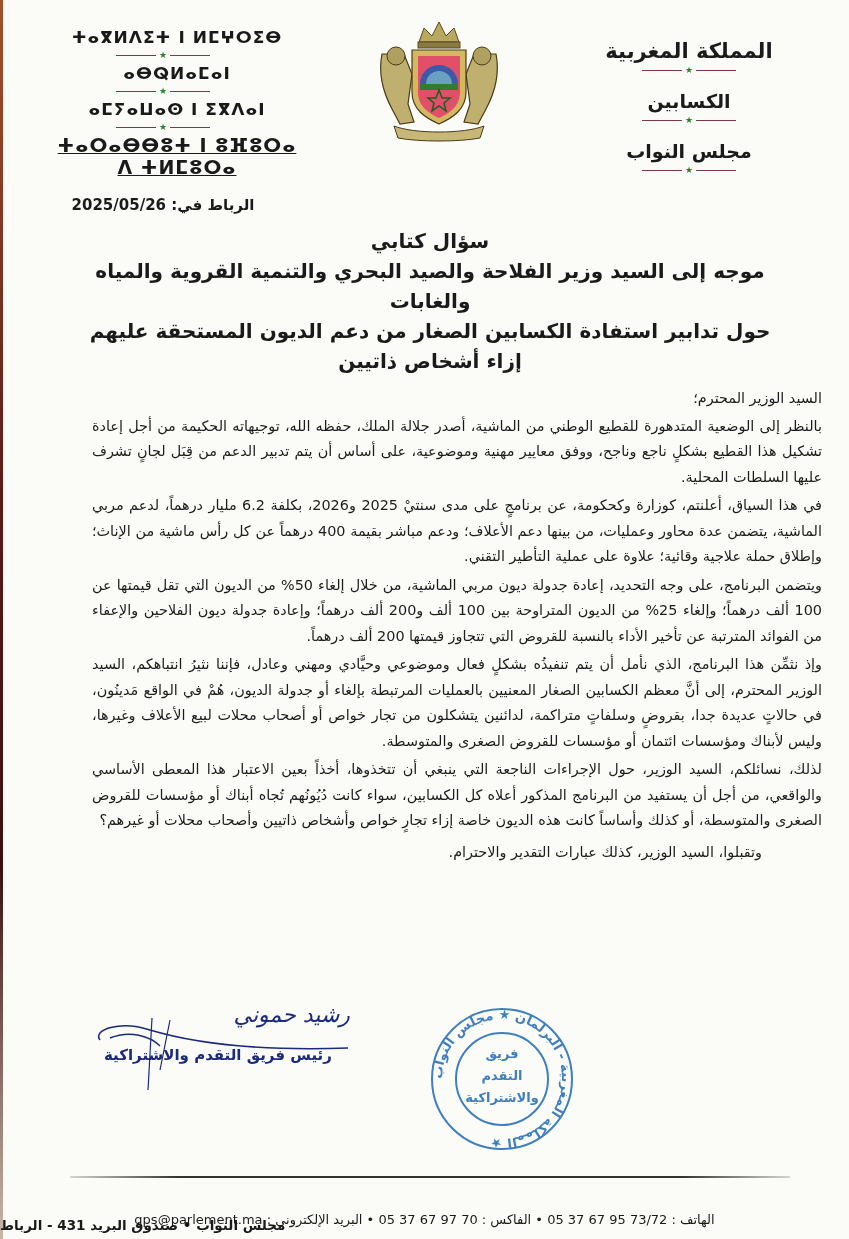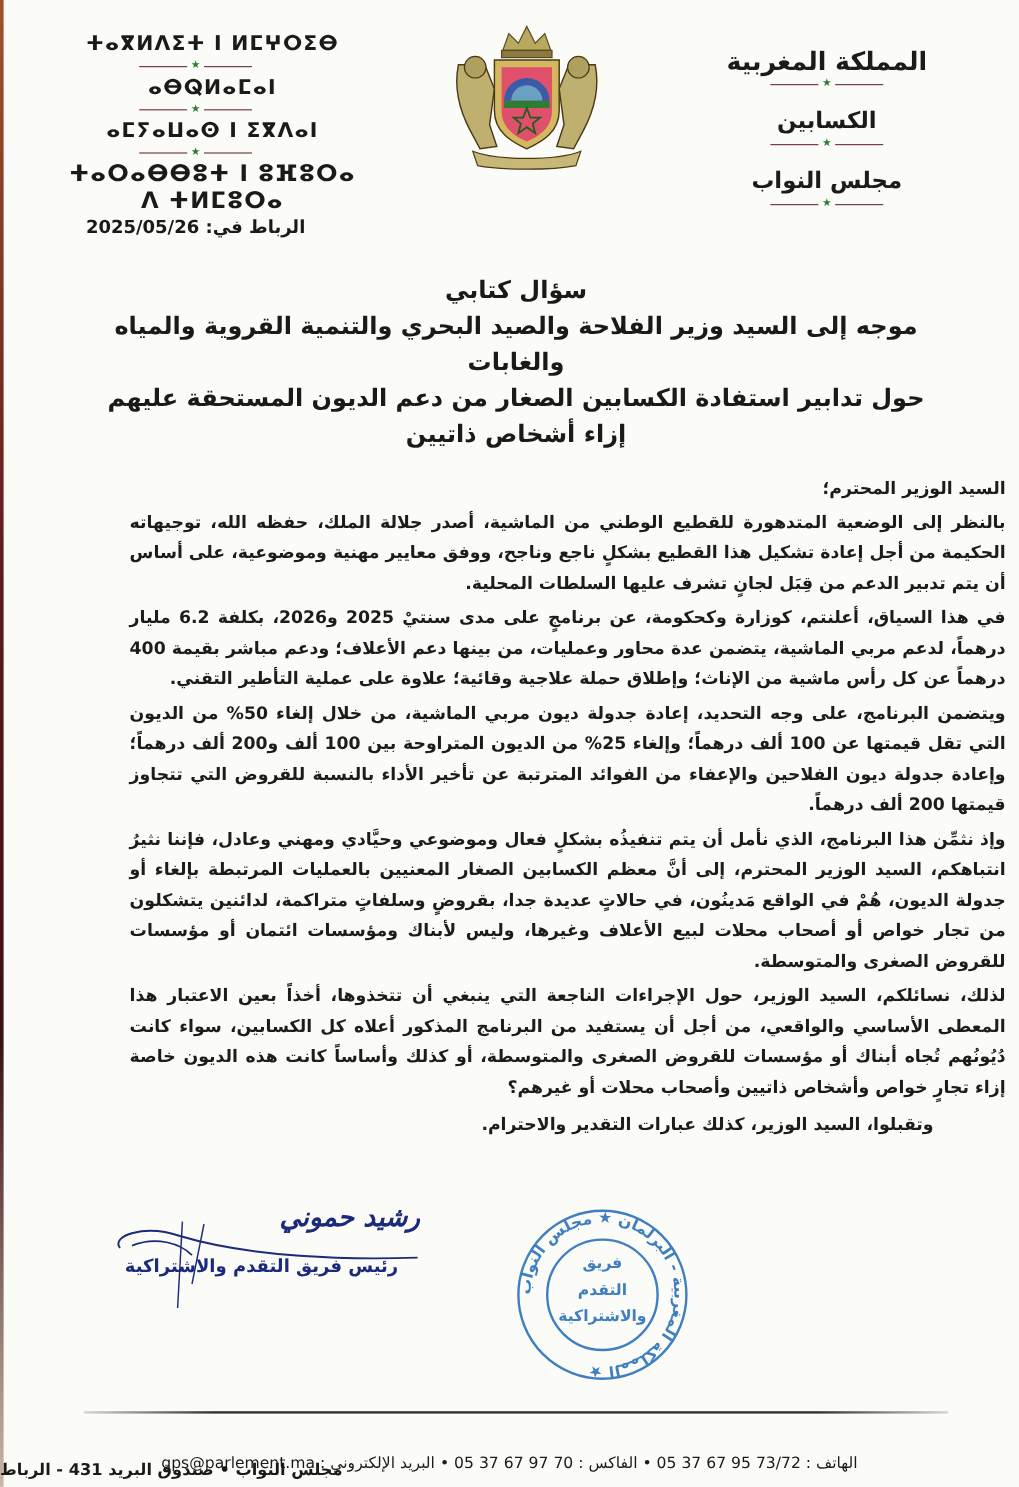--- a/index.html
+++ b/index.html
@@ -11,42 +11,42 @@
   }
   .edge-left { position:absolute; left:0; top:0; width:3px; height:1239px; background:linear-gradient(#a0522d,#5b1a1a 40%,#3a1010 70%,#c8b8a8); }
   .page { position:absolute; left:0; top:0; width:849px; height:1239px; }
 
   
   .hdr-right { position:absolute; right:40px; top:26px; width:240px; text-align:center; direction:rtl; }
   .hdr-left { position:absolute; left:28px; top:26px; width:270px; text-align:center; }
   .hdr-line { font-weight:bold; font-size:19px; line-height:24px; color:#1b1b1b;margin-top:13px; }
   .hdr-line.big { font-size:21px; }
   .tif { font-family:"DejaVu Sans", sans-serif; font-weight:bold; font-size:17px; letter-spacing:1px; line-height:22px;margin-left:28px; }
-  .tif.big { font-size:19px; }
+  .tif.big { font-size:19px;text-decoration:underline; }
   .sep { display:flex; align-items:center; justify-content:center; gap:3px; height:12px; margin:1px 0; }
   .sep .bar { width:40px; height:1px; background:#7a3a4a; }
   .sep .star { color:#2e7d32; font-size:9px; line-height:9px; }
-  .date { font-weight:bold; font-size:15px; direction:rtl; margin-top:2px; }
+  .date { font-weight:bold; font-size:15px; direction:rtl; margin-top:18px; }
 
   
   .emblem { position:absolute; left:374px; top:14px; width:130px; height:130px; }
 
   
   .title-block { position:absolute; left:80px; top:226px; width:700px; text-align:center; direction:rtl; }
   .title-block div { font-weight:bold; font-size:20px; line-height:30px; }
 
   
-  .body { position:absolute; left:92px; top:396px; width:730px; direction:rtl; text-align:justify; font-size:14.4px; line-height:25.5px; font-weight:bold; color:#1c1c1c;margin-left:16px; }
+  .body { position:absolute; left:92px; top:386px; width:730px; direction:rtl; text-align:justify; font-size:14.4px; line-height:25.5px; font-weight:normal; color:#1c1c1c; }
   .body p { margin:0 0 3px 0; }
   .body .salute { margin-bottom:2px; }
   .body .closing { padding-right:60px; margin-top:6px; }
 
   
   .sig { position:absolute; left:90px; top:1000px; width:260px; height:80px; }
-  .sig-name { position:absolute; right:0; top:2px; font-family:"DejaVu Serif", serif; font-style:italic; font-weight:bold; font-size:22px; color:#1b2a7a; direction:rtl; }
+  .sig-name { position:absolute; right:0; top:2px; font-family:"DejaVu Serif", serif; font-style:italic; font-weight:normal; font-size:22px; color:#1b2a7a; direction:rtl; }
   .sig-title { position:absolute; left:14px; top:46px; font-weight:bold; font-size:15px; color:#1b2a7a; direction:rtl; }
   .sig-swoosh { position:absolute; left:0; top:0; }
 
   
   .stamp { position:absolute; left:428px; top:1005px; width:148px; height:148px; }
   .stamp-text { position:absolute; left:462px; top:1043px; width:80px; text-align:center; color:#3f7fbf; font-weight:bold; font-size:13px; line-height:22px; direction:rtl; }
 
   
   .footer-rule { position:absolute; left:70px; top:1176px; width:720px; height:2px; background:linear-gradient(90deg, rgba(60,60,60,0.2), #333 15%, #333 85%, rgba(60,60,60,0.2)); }
   .footer1 { position:absolute; left:0; width:844px; top:1190px; text-align:left; font-weight:bold; font-size:13.5px; direction:rtl;margin-top:27px; }

